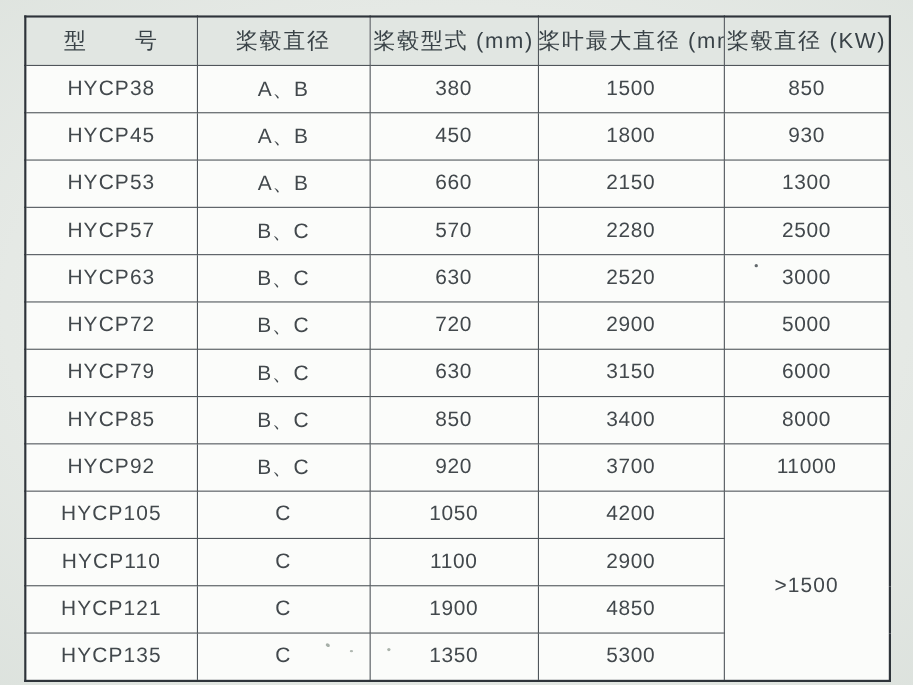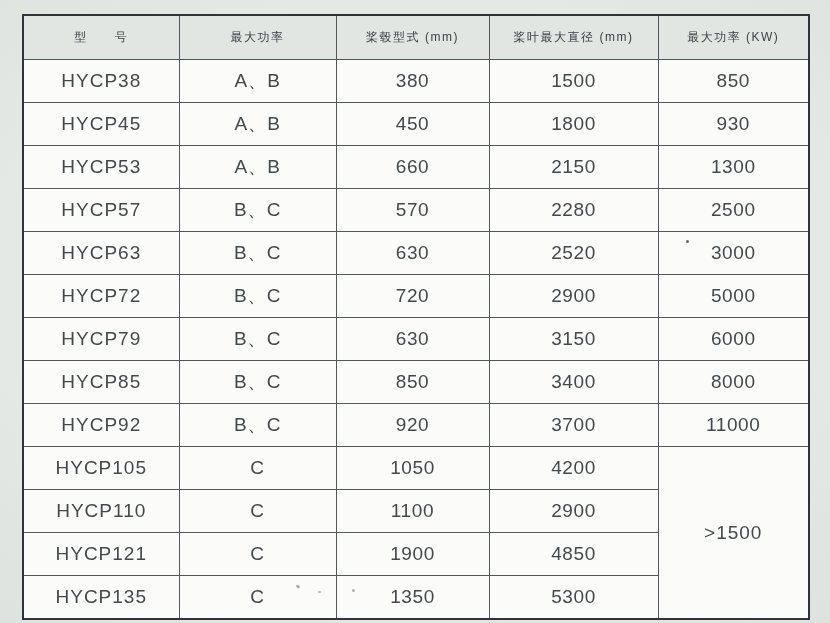--- a/index.html
+++ b/index.html
@@ -30,21 +30,21 @@
     text-align: center;
     vertical-align: middle;
     white-space: nowrap;
     overflow: hidden;
     padding: 0;
   }
 
   .spec-table thead th {
     background: #e1e6e2;
     font-weight: normal;
-    font-size: 12px;
+    font-size: 20px;
     letter-spacing: 1.5px;
     color: #394247;
     height: 43px;
   }
 
   .spec-table td {
     height: 42px;
     font-size: 19px;
     letter-spacing: 0.6px;
     color: #42484c;
@@ -75,24 +75,24 @@
   <colgroup>
     <col style="width:156px">
     <col style="width:157px">
     <col style="width:153px">
     <col style="width:169px">
     <col style="width:151px">
   </colgroup>
   <thead>
     <tr>
       <th>型　　号</th>
-      <th>最大功率</th>
+      <th>桨毂直径</th>
       <th>桨毂型式 (mm)</th>
       <th>桨叶最大直径 (mm)</th>
-      <th>最大功率 (KW)</th>
+      <th>桨毂直径 (KW)</th>
     </tr>
   </thead>
   <tbody>
     <tr>
       <td class="cell-model">HYCP38</td>
       <td>A、B</td>
       <td>380</td>
       <td>1500</td>
       <td>850</td>
     </tr>

